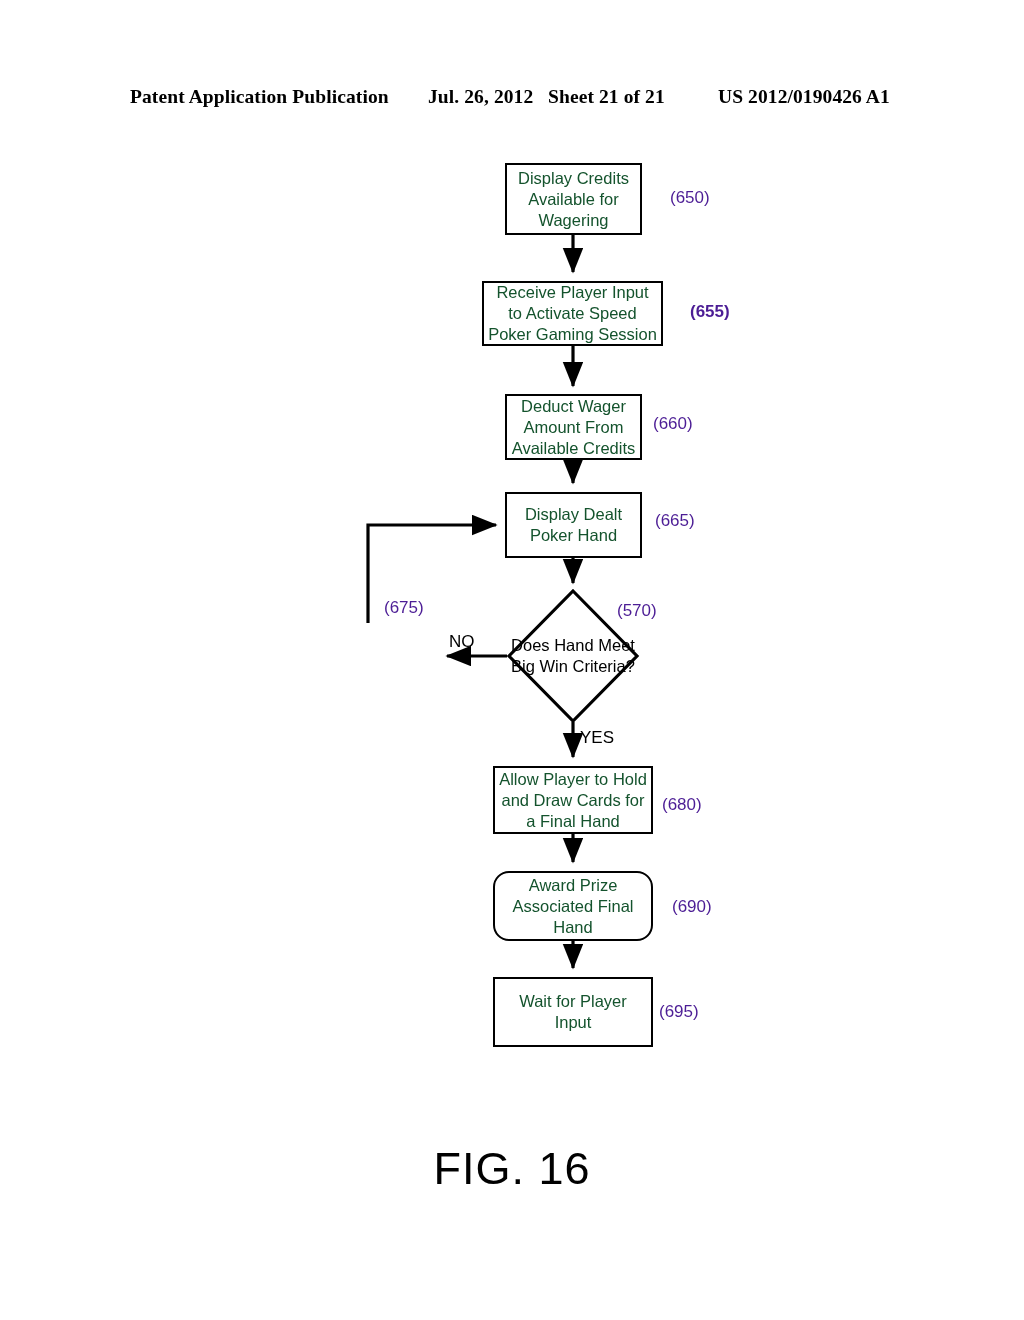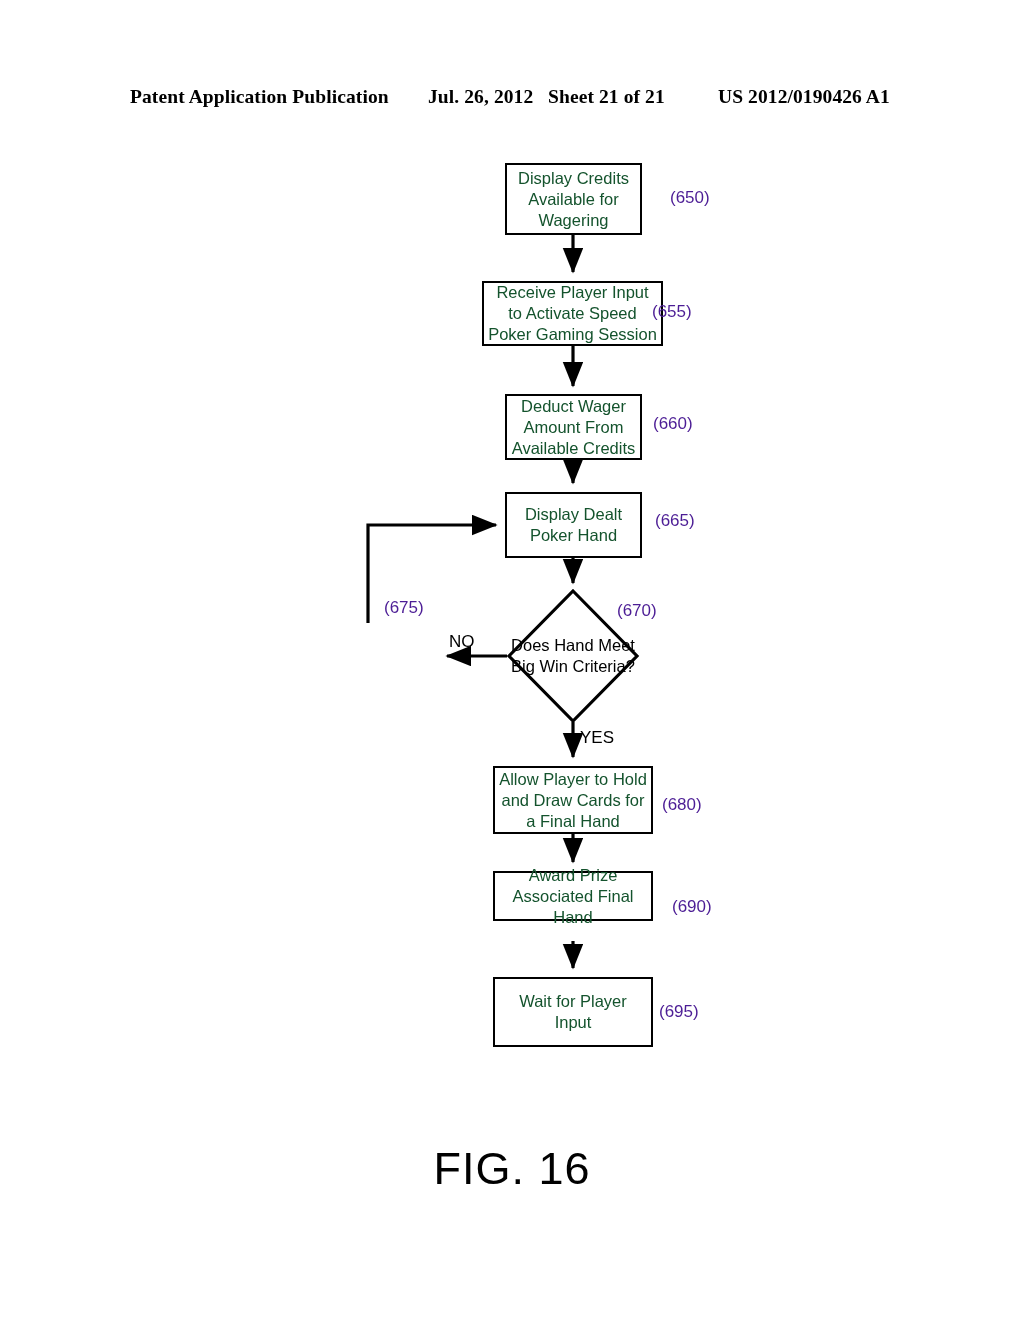--- a/index.html
+++ b/index.html
@@ -163,52 +163,52 @@
   </svg>
 
   <div class="node" style="left:505px; top:163px; width:137px; height:72px;">
     <span>Display Credits Available for Wagering</span>
   </div>
   <div class="ref" style="left:670px; top:188px;">(650)</div>
 
   <div class="node" style="left:482px; top:281px; width:181px; height:65px;">
     <span>Receive Player Input to Activate Speed Poker Gaming Session</span>
   </div>
-  <div class="ref" style="left:652px; top:302px;">(655)</div>
+  <div class="ref" style="left:690px; top:302px;font-weight:bold;">(655)</div>
 
   <div class="node" style="left:505px; top:394px; width:137px; height:66px;">
     <span>Deduct Wager Amount From Available Credits</span>
   </div>
   <div class="ref" style="left:653px; top:414px;">(660)</div>
 
   <div class="node" style="left:505px; top:492px; width:137px; height:66px;">
     <span>Display Dealt Poker Hand</span>
   </div>
   <div class="ref" style="left:655px; top:511px;">(665)</div>
 
   <div class="diamond-wrap" style="left:506px; top:588px; width:134px; height:136px;">
     <svg width="134" height="136" viewBox="0 0 134 136" xmlns="http://www.w3.org/2000/svg">
       <polygon points="67,3 131,68 67,133 3,68" fill="#ffffff" stroke="#000000" stroke-width="3.2"></polygon>
     </svg>
     <div class="diamond-text">Does Hand Meet Big Win Criteria?</div>
   </div>
-  <div class="ref" style="left:617px; top:601px;">(670)</div>
+  <div class="ref" style="left:617px; top:601px;">(570)</div>
 
   <div class="ref" style="left:384px; top:598px;">(675)</div>
 
   <div class="edge-label" style="left:449px; top:632px;">NO</div>
 
   <div class="edge-label" style="left:580px; top:728px;">YES</div>
 
   <div class="node" style="left:493px; top:766px; width:160px; height:68px;">
     <span>Allow Player to Hold and Draw Cards for a Final Hand</span>
   </div>
   <div class="ref" style="left:662px; top:795px;">(680)</div>
 
-  <div class="node" style="left:493px; top:871px; width:160px; height:50px;">
+  <div class="node" style="left:493px; top:871px; width:160px; height:70px;border-radius:16px;">
     <span>Award Prize Associated Final Hand</span>
   </div>
   <div class="ref" style="left:657px; top:897px;margin-left:15px;">(690)</div>
 
   <div class="node" style="left:493px; top:977px; width:160px; height:70px;">
     <span>Wait for Player Input</span>
   </div>
   <div class="ref" style="left:659px; top:1002px;">(695)</div>
 
   <div id="fig-caption">FIG. 16</div>

